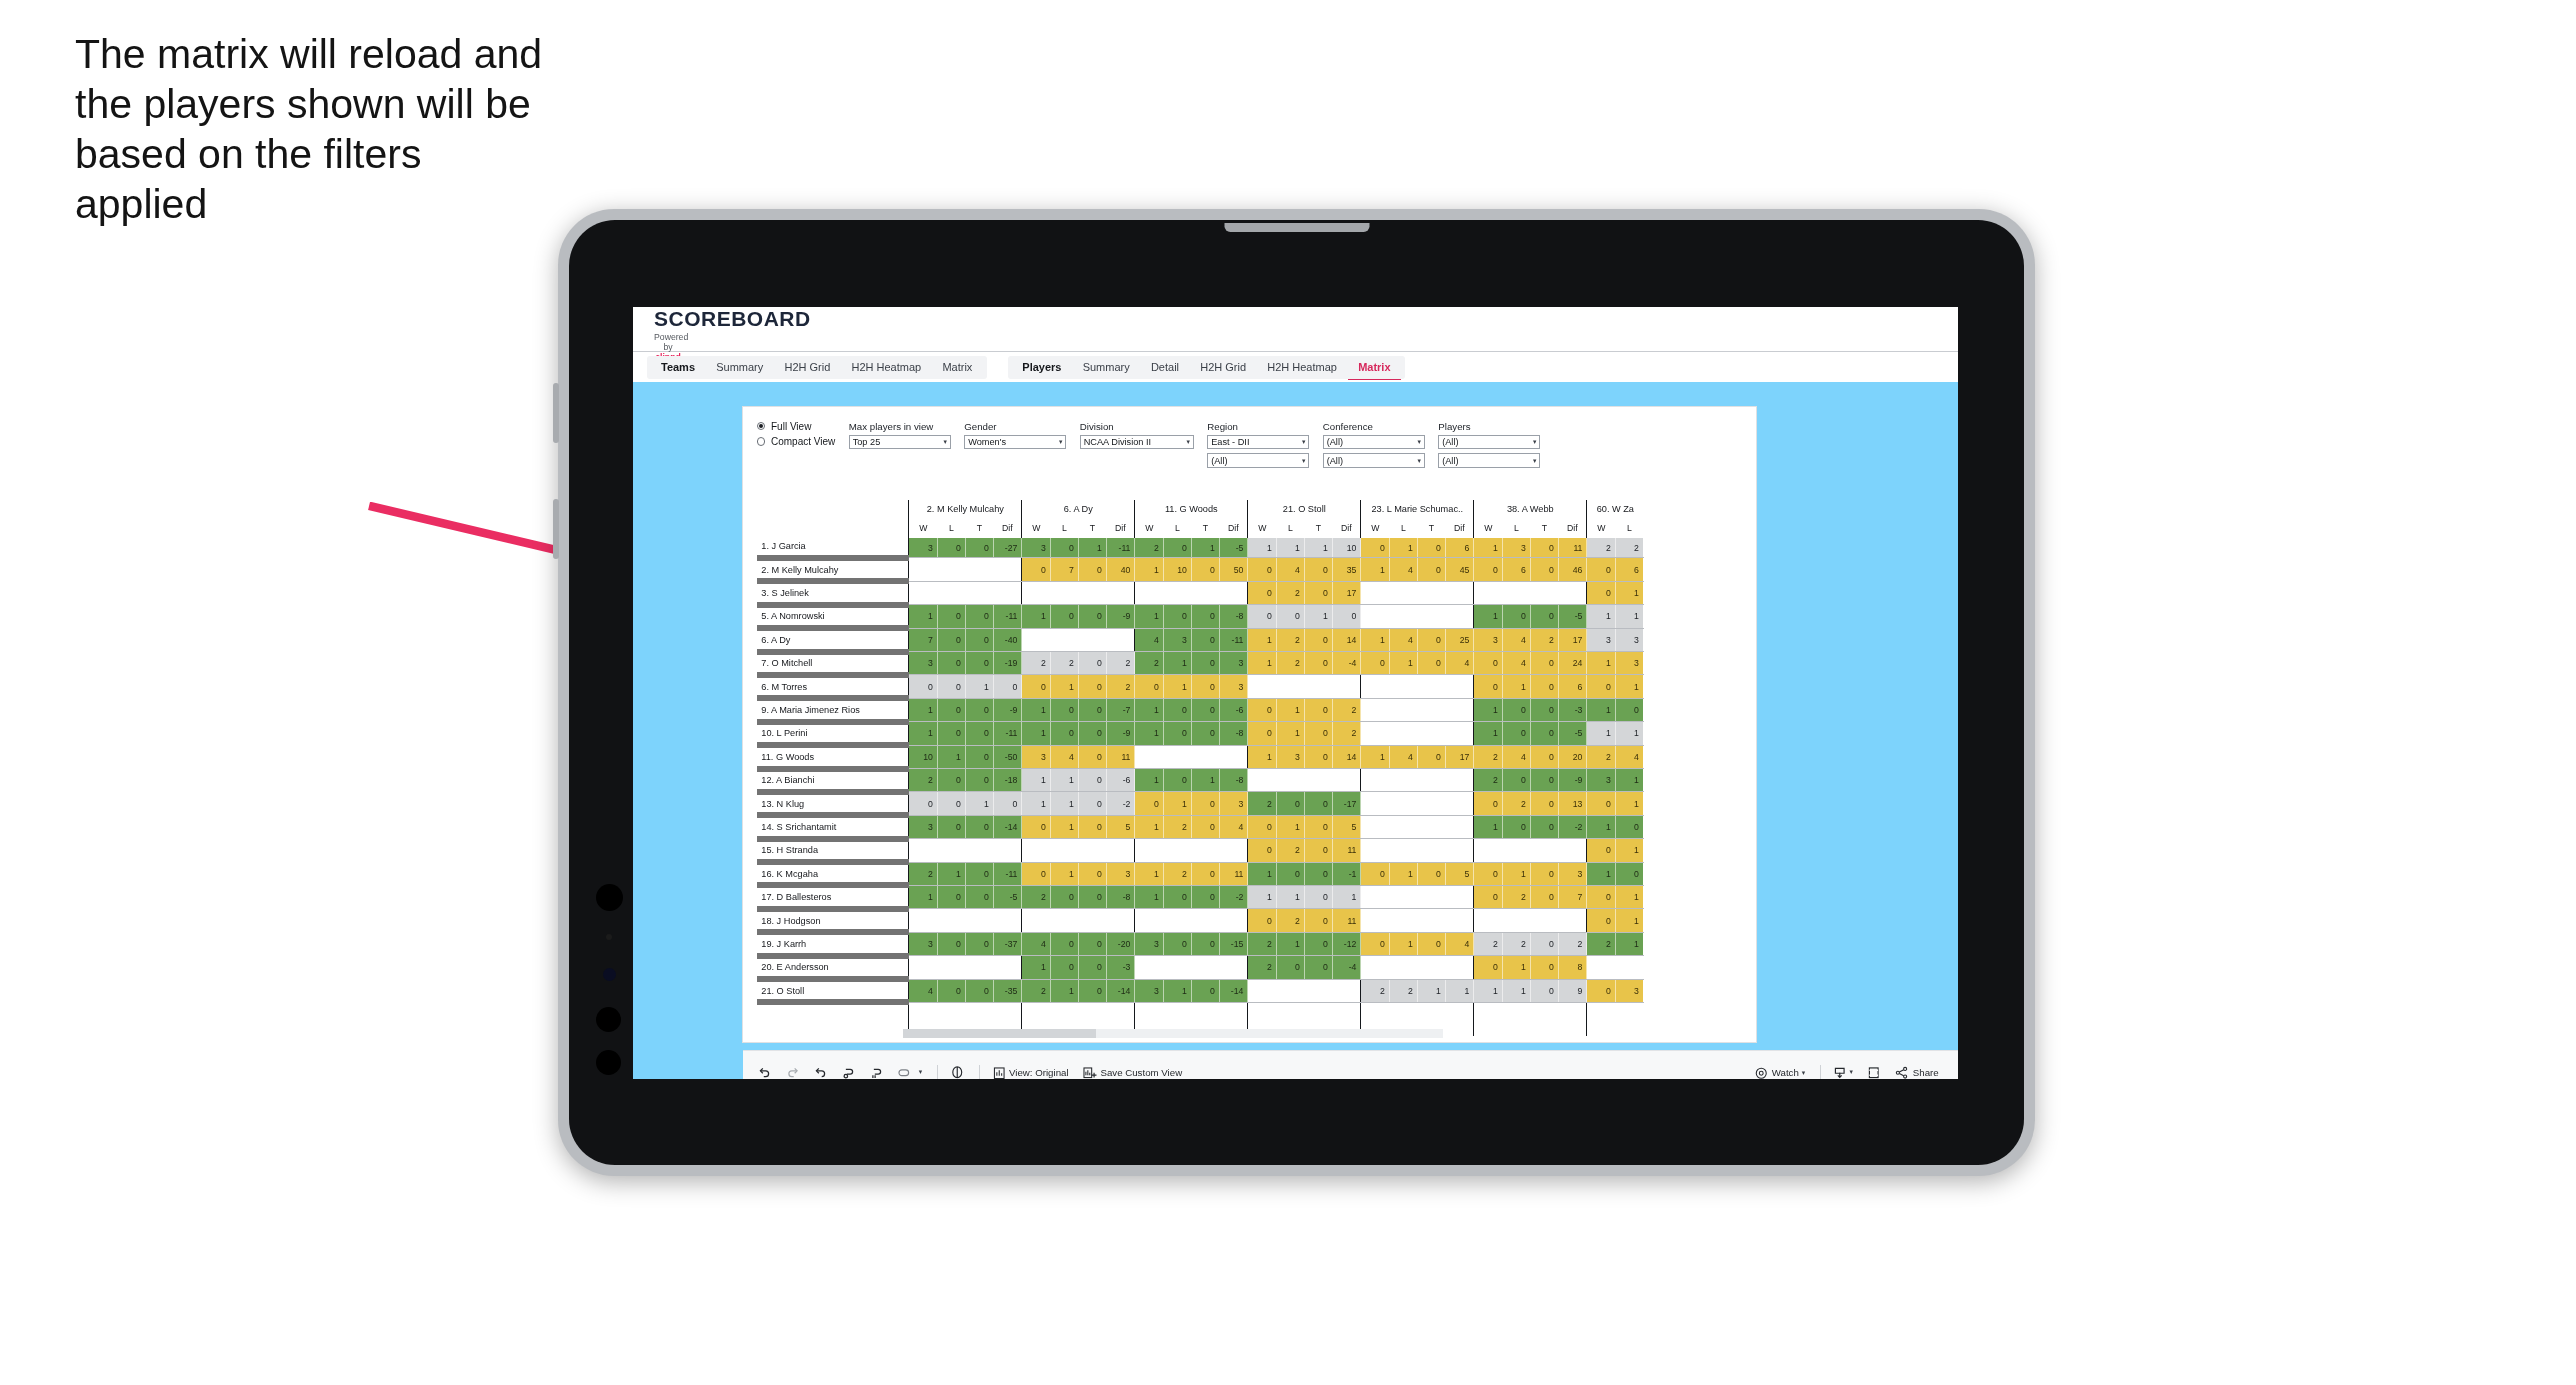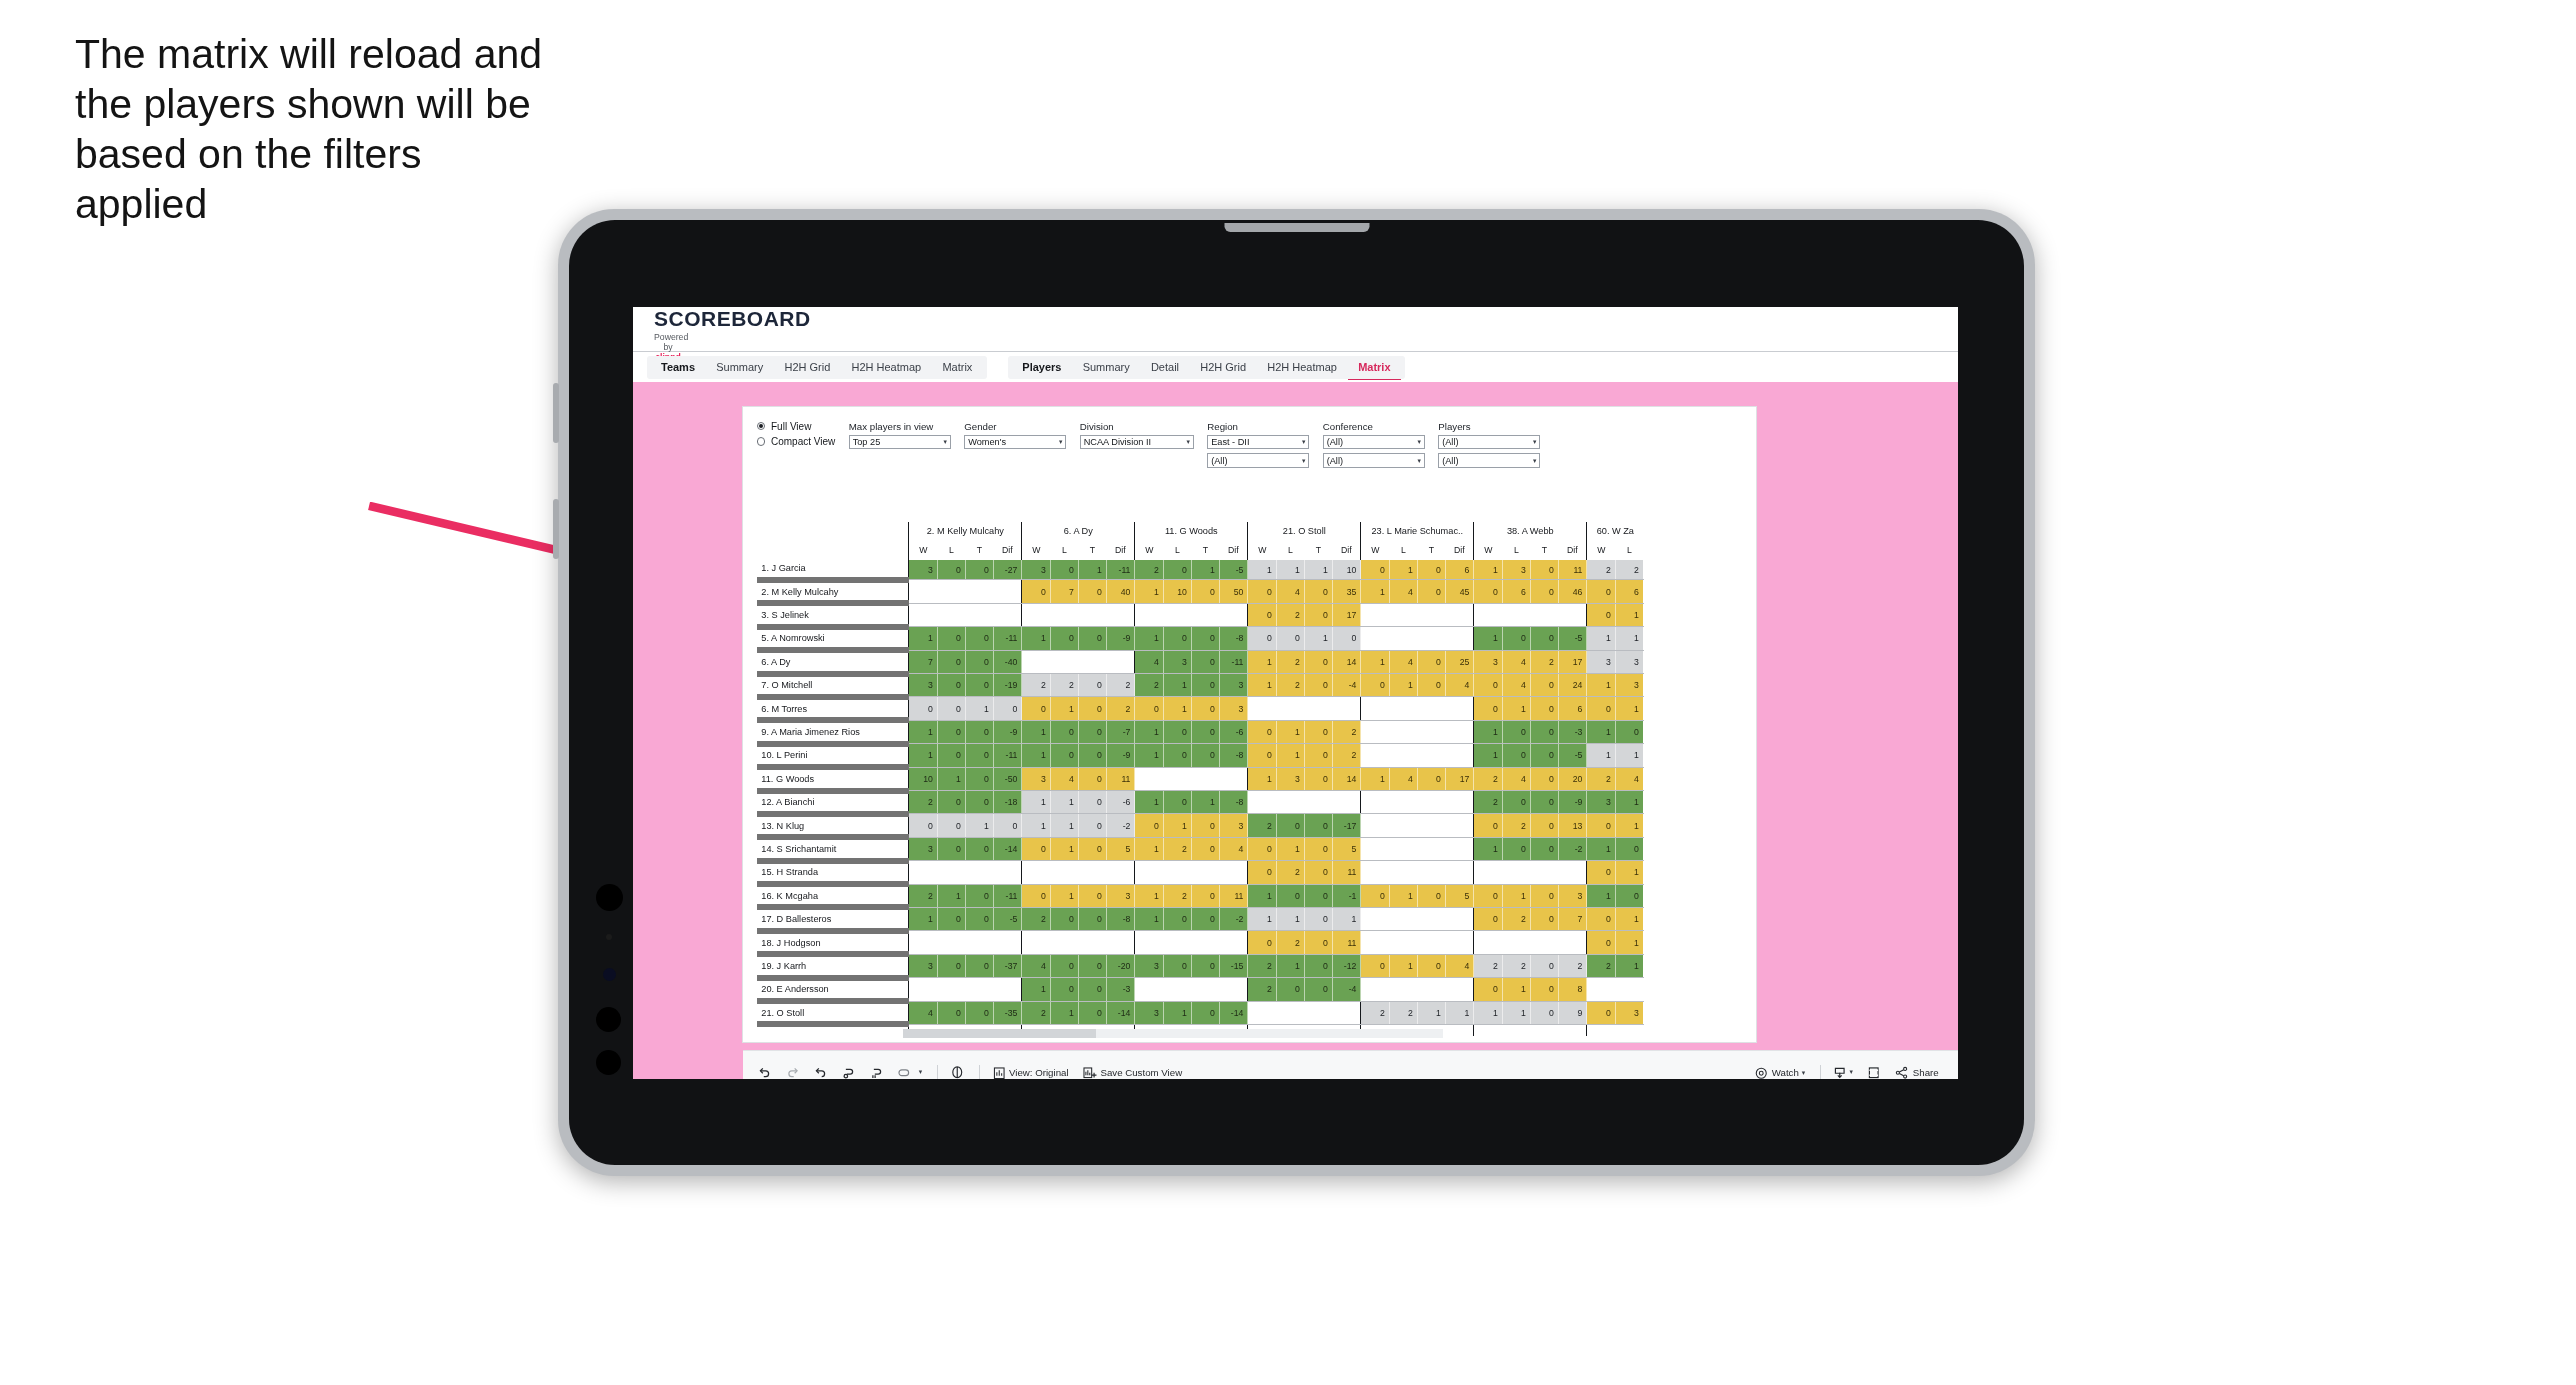--- a/index.html
+++ b/index.html
@@ -61,21 +61,21 @@
 
   
   #subnav{height:31px;background:#fff;display:flex;align-items:center;padding-left:13.5px;border-bottom:1px solid #e2e4e8;}
   .subgroup{display:flex;align-items:center;background:#f2f3f5;border-radius:2.9px;height:23px;padding:0 3.9px;}
   .subgroup + .subgroup{margin-left:21px;}
   .sub-item{font-size:11px;color:#3a3f47;padding:0 10.6px;line-height:23px;cursor:pointer;white-space:nowrap;}
   .sub-item.strong{font-weight:bold;color:#16181c;}
   .sub-item.active{color:#d6285c;font-weight:bold;border-bottom:1.9px solid #d6285c;}
 
   
-  #wb{position:absolute;left:0;right:0;top:75px;bottom:0;background:#f9a8d4;}
+  #wb{position:absolute;left:0;right:0;top:75px;bottom:0;background:#7dd3fc;}
   #sheet{
     position:absolute;left:110px;top:25px;width:1013px;bottom:37px;background:#fff;
   }
 
   
   #filters{display:flex;padding:13.5px 0 0 13.5px;font-size:9.7px;color:#1c1f24;}
   .fcol{margin-right:13.5px;}
   .flabel{font-size:9.7px;color:#22262c;margin-bottom:2.9px;height:11.6px;}
   .radio-row{display:flex;align-items:center;margin-bottom:4.8px;font-size:10px;color:#15181c;}
   .radio{width:8.7px;height:8.7px;border:1px solid #6a6f76;border-radius:50%;margin-right:5.8px;box-sizing:border-box;position:relative;background:#fff;}
@@ -85,21 +85,21 @@
     font-size:9.2px;color:#15181c;display:flex;align-items:center;
     padding:0 2.9px;box-sizing:border-box;margin-bottom:3.9px;position:relative;
   }
   .sel .val{flex:1;overflow:hidden;white-space:nowrap;}
   .sel .car{font-size:6.8px;color:#3a3f47;}
   .sel.wide{width:114px;}
   .sel.w2{width:102px;}
 
   
   #matrixWrap{position:absolute;left:13.5px;top:93px;right:7.7px;bottom:5.8px;overflow:hidden;}
-  table.mx{border-collapse:collapse;table-layout:fixed;font-size:8.7px;color:#16181c;margin-top:22px;}
+  table.mx{border-collapse:collapse;table-layout:fixed;font-size:8.7px;color:#16181c;}
   table.mx td,table.mx th{padding:0;margin:0;}
   .namecell{
     width:147px;height:17.4px;text-align:left;padding-left:4.8px!important;
     font-size:9.2px;color:#16181c;border-bottom:6px solid #737373;
     white-space:nowrap;overflow:hidden;background:#fff;
   }
   .hdrname{width:147px;background:#fff;border:none;}
   .grp{
     text-align:center;font-size:9.2px;color:#16181c;font-weight:normal;
     border-left:1.9px solid #15181c;height:18.3px;white-space:nowrap;overflow:hidden;

